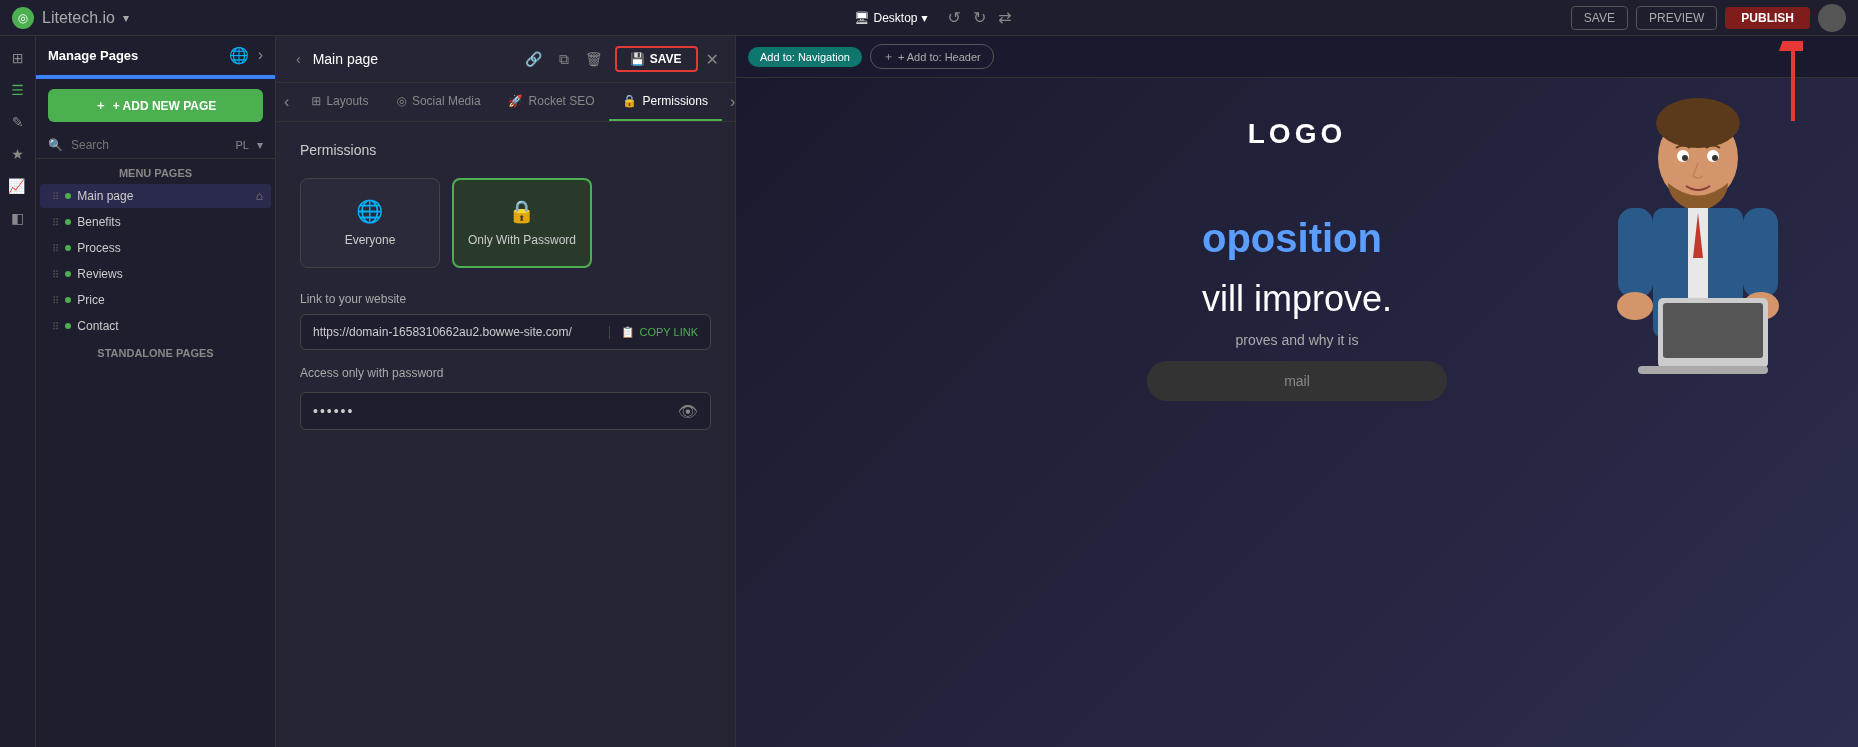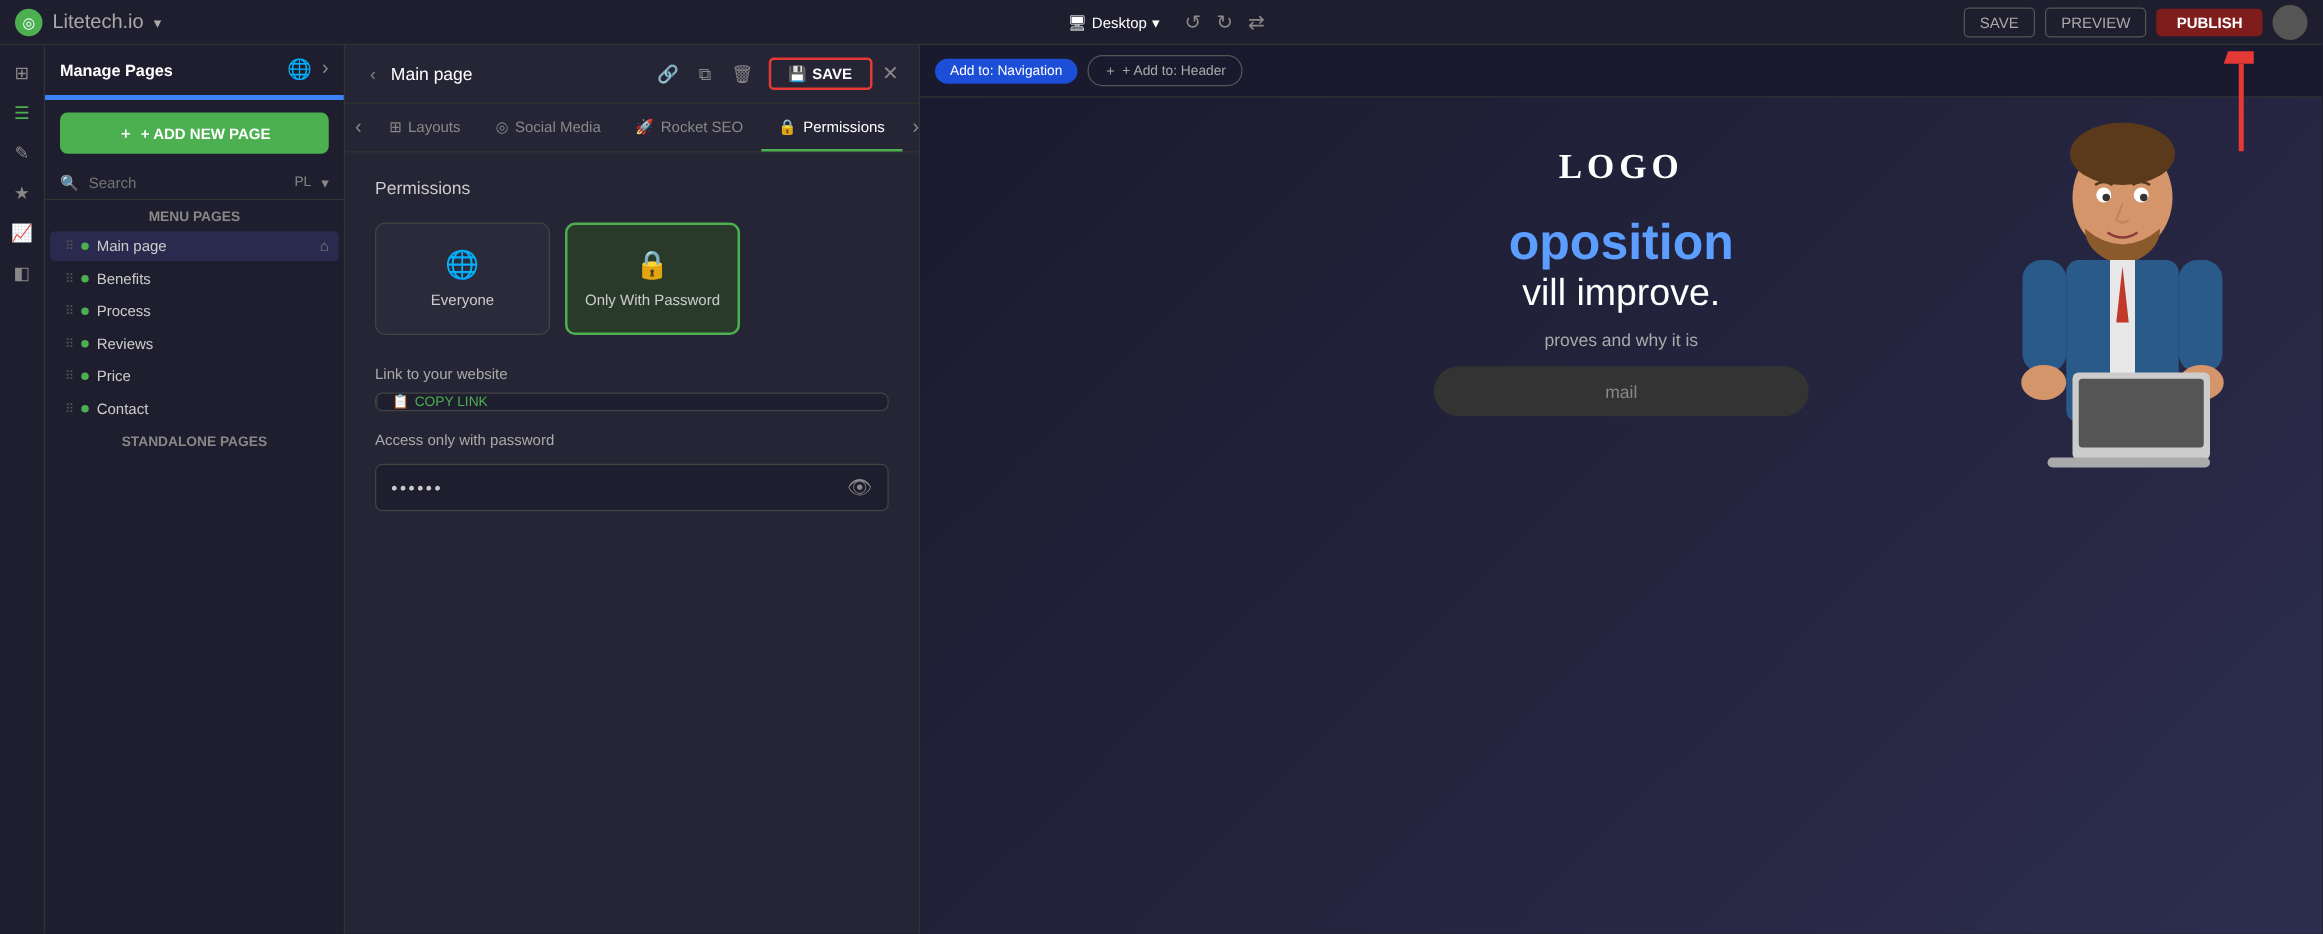--- a/index.html
+++ b/index.html
@@ -118,29 +118,29 @@
 
     .access-label { font-size: 12px; color: #aaa; margin-bottom: 12px; }
 
     .password-row { display: flex; align-items: center; border: 1px solid #444; border-radius: 6px; background: #1e1e2e; overflow: hidden; }
     .password-input { background: none; border: none; color: #ccc; font-size: 14px; padding: 10px 12px; flex: 1; outline: none; letter-spacing: 2px; }
     .password-toggle { background: none; border: none; color: #888; cursor: pointer; padding: 0 12px; font-size: 16px; }
 
     
     .canvas-area { flex: 1; background: #1a1a2e; position: relative; overflow: hidden; }
     .canvas-top-bar { display: flex; align-items: center; gap: 8px; padding: 8px 12px; background: #1a1a2e; border-bottom: 1px solid #333; }
-    .add-nav-btn { background: #1d4ed8; border: none; color: white; padding: 4px 12px; border-radius: 12px; font-size: 11px; cursor: pointer; }
+    .add-nav-btn { background: #0f766e; border: none; color: white; padding: 4px 12px; border-radius: 12px; font-size: 11px; cursor: pointer; }
     .add-header-btn { background: none; border: 1px solid #555; color: #aaa; padding: 4px 12px; border-radius: 12px; font-size: 11px; cursor: pointer; display: flex; align-items: center; gap: 4px; }
 
     .canvas-content { background: #2a2a3a; height: calc(100% - 40px); position: relative; overflow: hidden; }
     .canvas-dark-bg { width: 100%; height: 100%; background: linear-gradient(135deg, #1a1a2e 0%, #2d2d4e 100%); display: flex; flex-direction: column; align-items: center; justify-content: flex-start; padding: 40px 20px; position: relative; }
 
-    .website-logo { font-size: 28px; font-weight: bold; color: #fff; margin-bottom: 20px; letter-spacing: 4px; font-family: Liberation Serif, serif; }
+    .website-logo { font-size: 28px; font-weight: bold; color: #fff; margin-bottom: 64px; letter-spacing: 4px; }
     .website-headline { font-size: 40px; font-weight: bold; color: #5c9eff; text-align: left; line-height: 1.2; }
-    .website-subheadline { font-size: 30px; color: #fff; text-align: center; margin-top: 0; }
+    .website-subheadline { font-size: 36px; color: #fff; text-align: center; margin-top: 16px; }
     .website-description { font-size: 14px; color: #aaa; text-align: center; max-width: 400px; margin-top: 12px; }
     .email-input-area { margin-top: 13px; background: #333; border-radius: 30px; padding: 12px 24px; color: #888; font-size: 14px; width: 300px; text-align: center; }
   </style>
 </head>
 <body>
 
 <div class="top-bar">
   <div class="top-bar-left">
     <div class="top-bar-logo">◎</div>
     <span class="top-bar-title">Litetech.io</span>
@@ -294,20 +294,21 @@
         </div>
         <div class="permission-option active">
           <span class="permission-option-icon">🔒</span>
           <span>Only With Password</span>
         </div>
       </div>
 
       <div class="form-group">
         <label class="form-label">Link to your website</label>
         <div class="url-row">
+          <input type="text" class="url-input" value="https://domain-1658310662au2.bowwe-site.com/" style="">
           <button class="copy-link-btn">
             <span>📋</span>
             <span>COPY LINK</span>
           </button>
         </div>
       </div>
 
       <div class="access-label">Access only with password</div>
 
       <div class="form-group">

